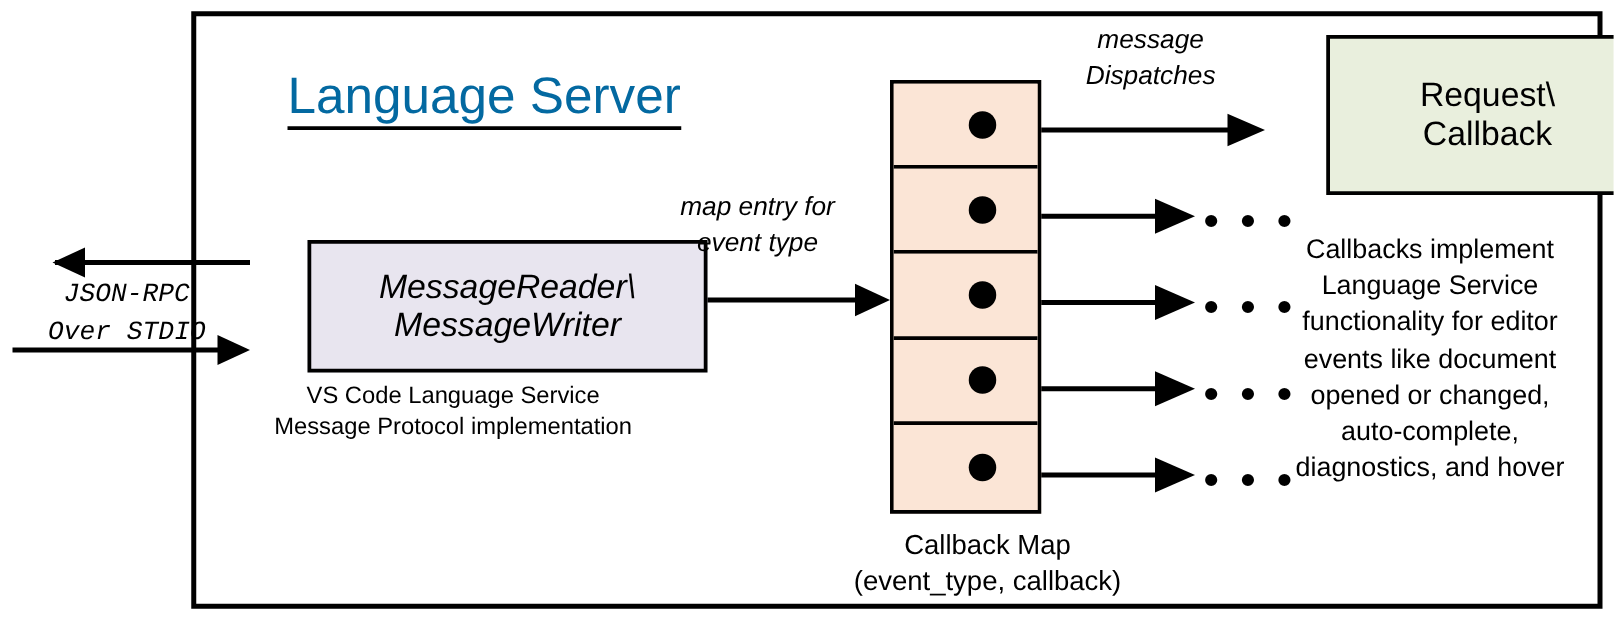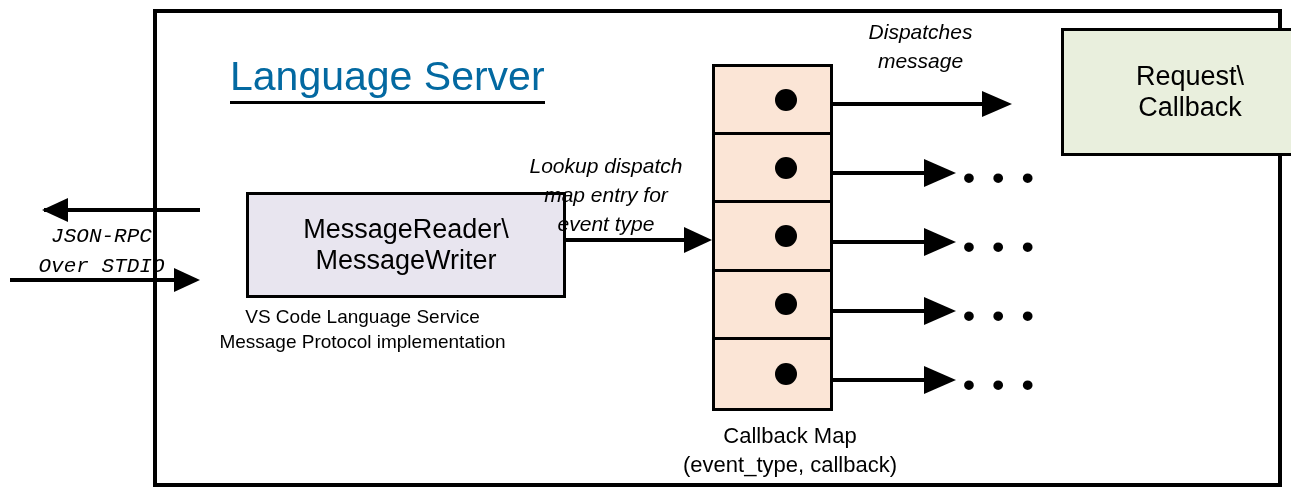--- a/index.html
+++ b/index.html
@@ -62,20 +62,21 @@
     line-height: 1.14;
   }
 
   .reader-box {
     left: 200px;
     top: 192px;
     width: 320px;
     height: 106px;
     background: #e8e5ef;
     font-size: 27px;
+    font-style: italic;
   }
 
   .callback-box {
     left: 1015px;
     top: 28px;
     width: 258px;
     height: 128px;
     background: #e9efdd;
     font-size: 27px;
   }
@@ -258,21 +259,20 @@
       <div>MessageWriter</div>
     </div>
   </div>
 
   <div class="caption reader-caption">
     <div>VS Code Language Service</div>
     <div>Message Protocol implementation</div>
   </div>
 
   <div class="edge-label label-lookup">
-    <div>Lookup dispatch</div>
     <div>map entry for</div>
     <div>event type</div>
   </div>
 
   <div class="dispatch-map">
     <div class="dispatch-cell">
         <span class="dispatch-dot"></span>
       </div>
     <div class="dispatch-cell">
         <span class="dispatch-dot"></span>
@@ -287,30 +287,39 @@
         <span class="dispatch-dot"></span>
       </div>
   </div>
 
   <div class="caption dispatch-caption">
     <div>Callback Map</div>
     <div>(event_type, callback)</div>
   </div>
 
   <div class="edge-label label-dispatches">
+    <div>message</div>
     <div>Dispatches</div>
-    <div>message</div>
   </div>
 
   <div class="ellipsis" style="left:963px; top:160px;">• • •</div>
   <div class="ellipsis" style="left:963px; top:229px;">• • •</div>
   <div class="ellipsis" style="left:963px; top:298px;">• • •</div>
   <div class="ellipsis" style="left:963px; top:367px;">• • •</div>
 
   <div class="node-box callback-box">
     <div class="lines">
       <div>Request\</div>
       <div>Callback</div>
     </div>
   </div>
 
+  <div class="caption callback-caption">
+    <div>Callbacks implement</div>
+    <div>Language Service</div>
+    <div>functionality for editor</div>
+    <div>events like document</div>
+    <div>opened or changed,</div>
+    <div>auto-complete,</div>
+    <div>diagnostics, and hover</div>
+  </div>
 
 </div>
 
 </body></html>

